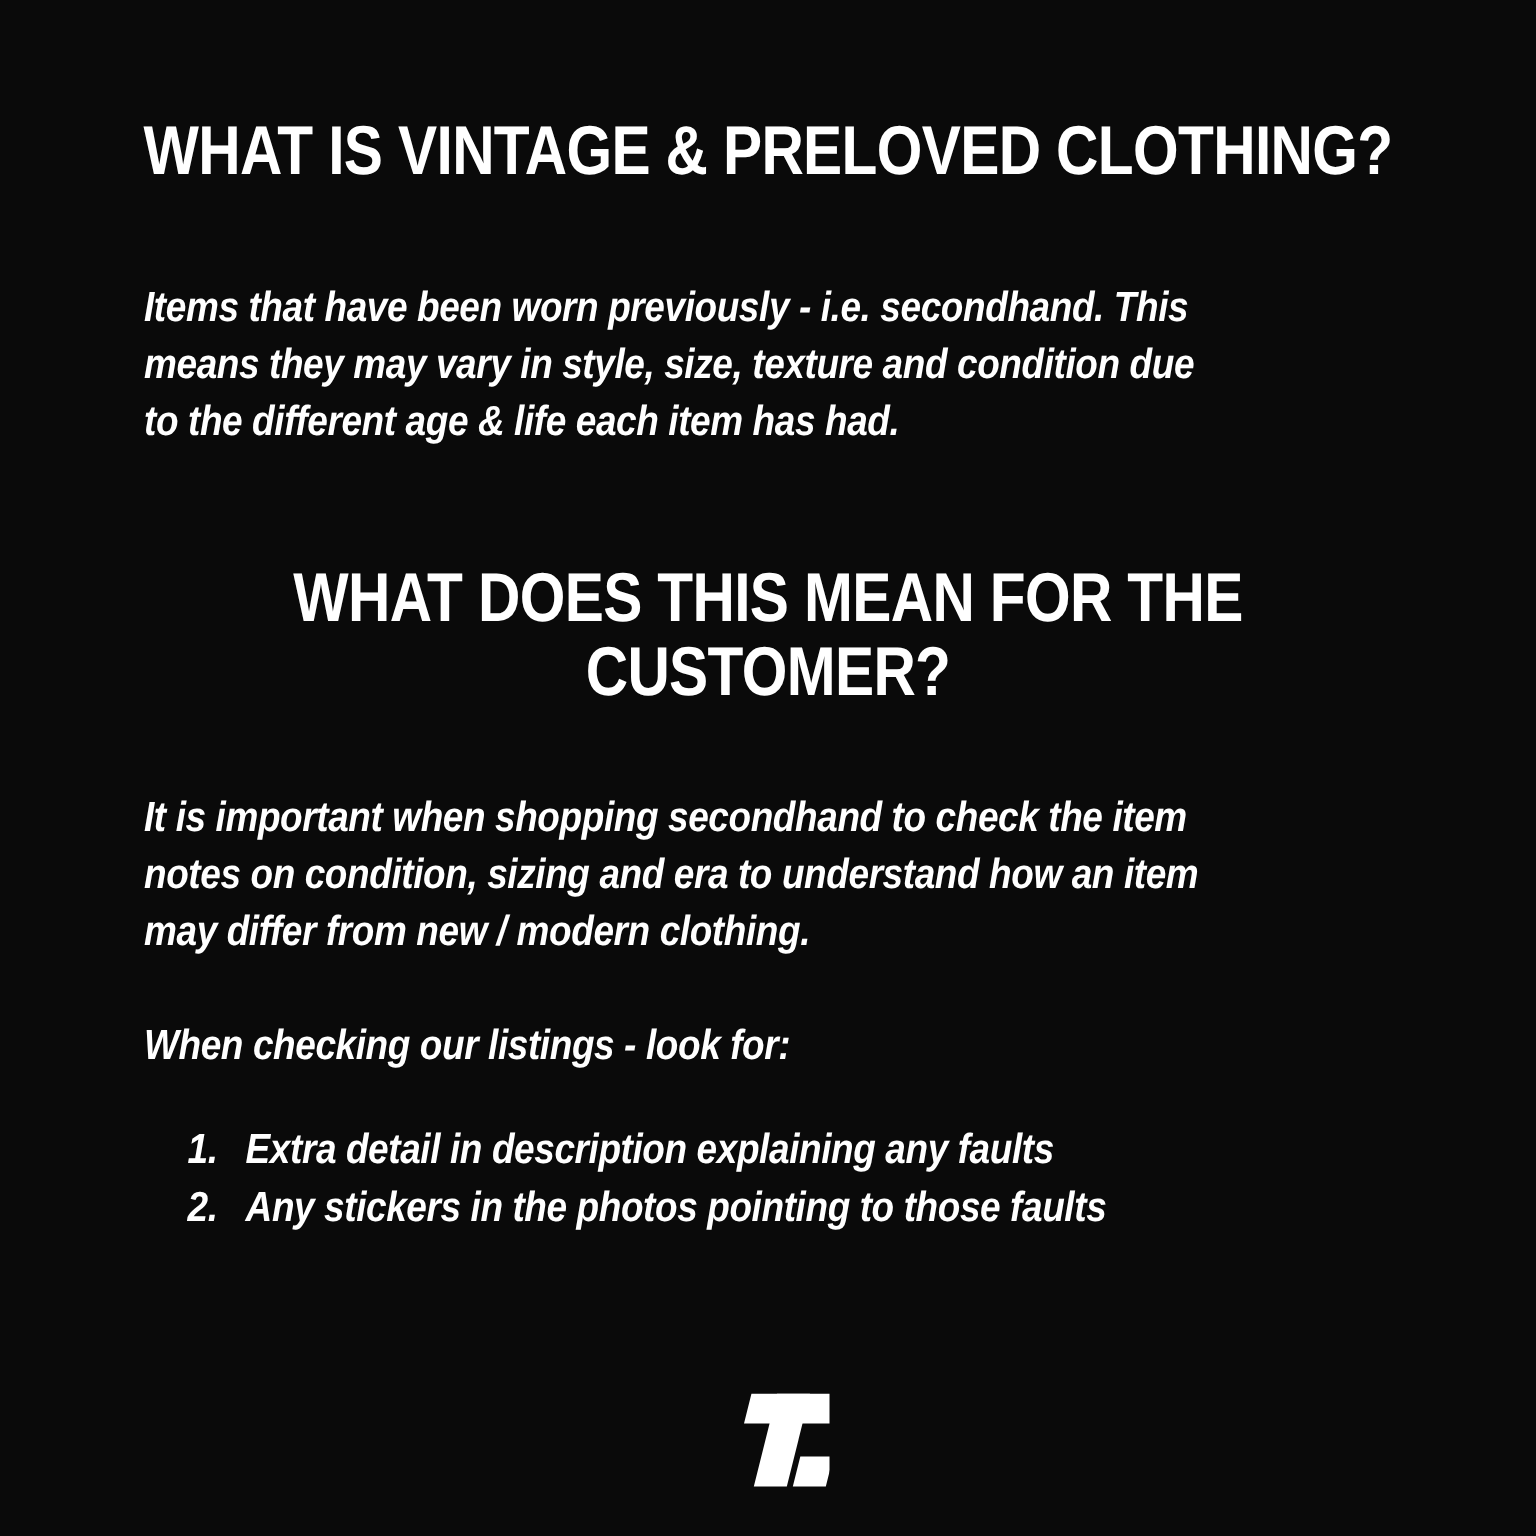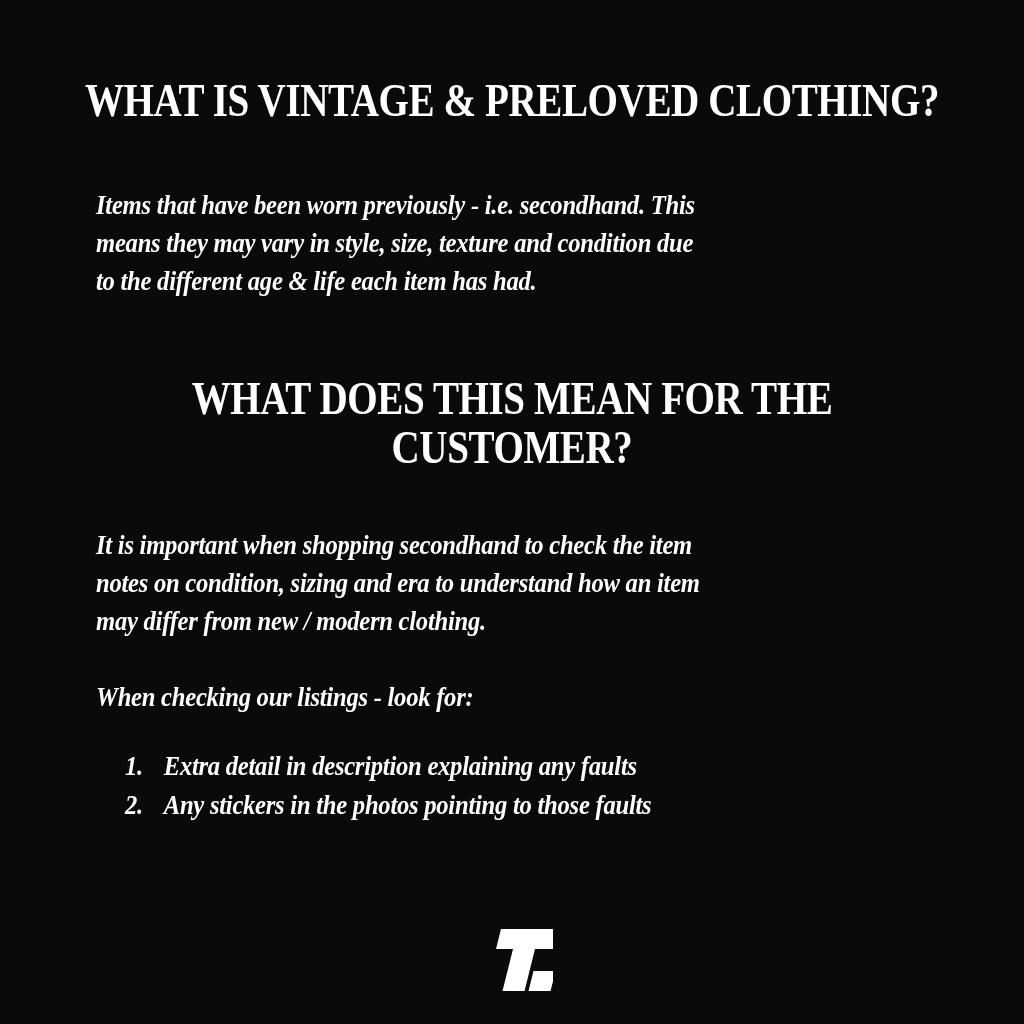--- a/index.html
+++ b/index.html
@@ -7,21 +7,21 @@
     padding: 0;
     background: #000;
   }
   .page {
     position: relative;
     width: 1024px;
     height: 1024px;
     margin: 0 auto;
     background: #0a0a0a;
     overflow: hidden;
-    font-family: Liberation Serif, serif;
+    font-family: Liberation Sans, sans-serif;
     color: #ffffff;
   }
   .heading {
     position: absolute;
     left: 0;
     width: 1024px;
     margin: 0;
     text-align: center;
     font-weight: 700;
     font-size: 46px;

